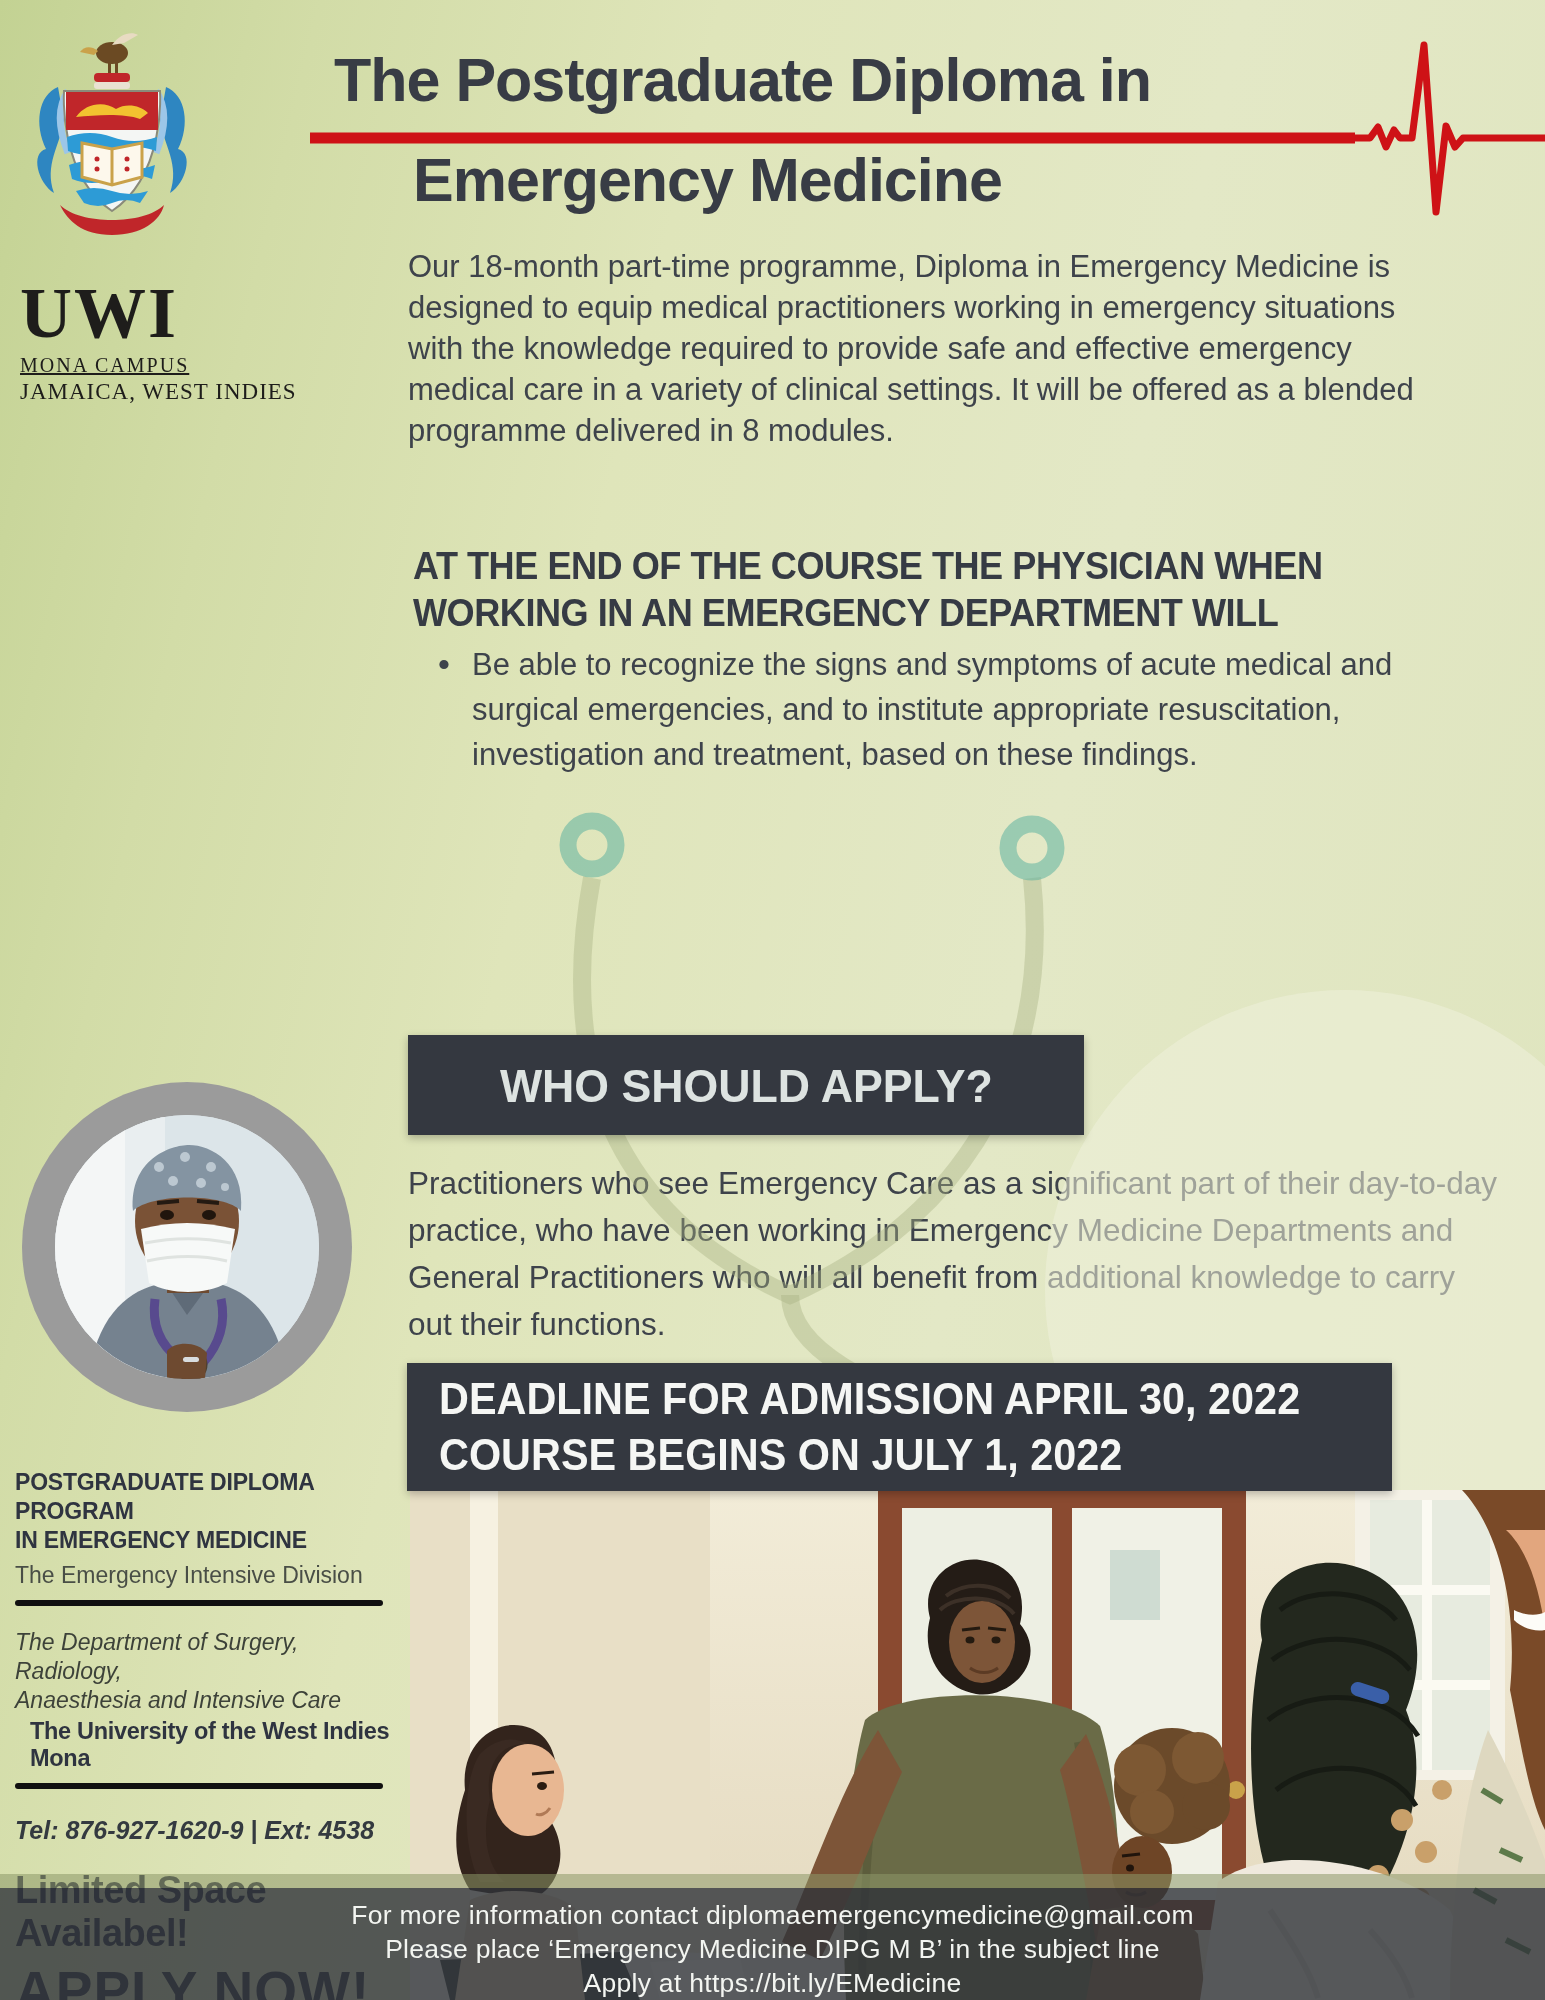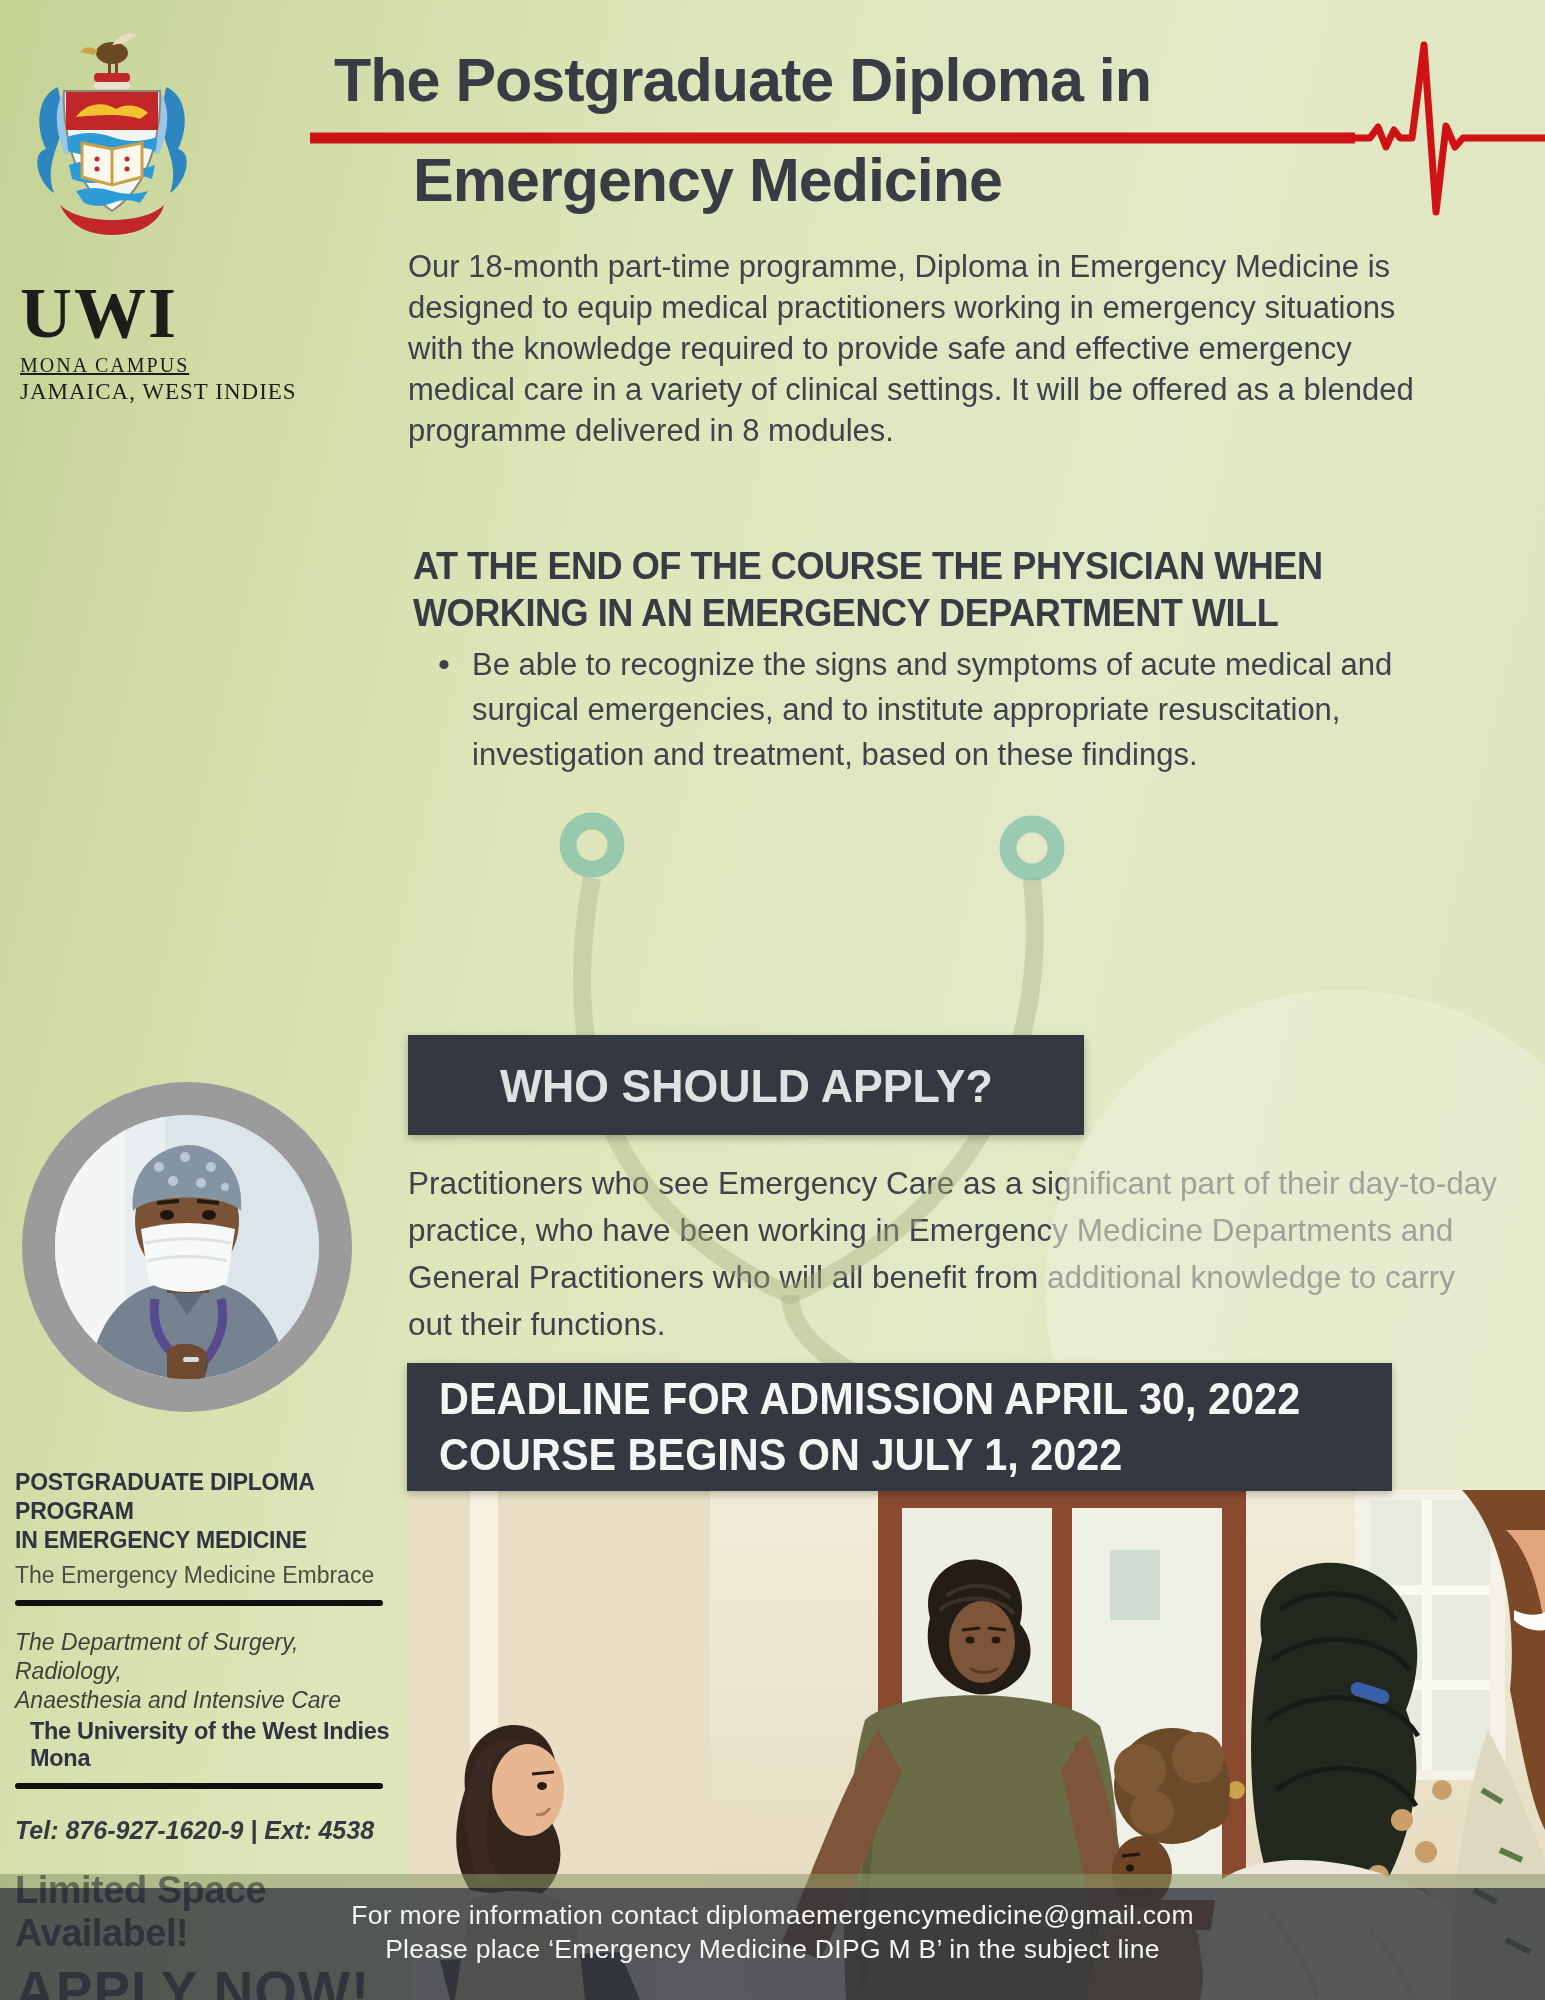--- a/index.html
+++ b/index.html
@@ -171,21 +171,21 @@
 
         <path d="M112,236 C120,226 142,226 152,238 L150,264 L112,264 Z" fill="#6e4a30"></path>
         <rect x="128" y="242" width="16" height="5" rx="2.5" fill="#d8dcde"></rect>
       </svg>
     </div>
   </div>
 
   <div class="abs sidebar">
     <div class="sb-title">POSTGRADUATE DIPLOMA PROGRAM
 IN EMERGENCY MEDICINE</div>
-    <div class="sb-division">The Emergency Medicine Embrace</div>
+    <div class="sb-division">The Emergency Intensive Division</div>
     <div class="sb-rule"></div>
     <div class="sb-dept">The Department of Surgery, Radiology,
 Anaesthesia and Intensive Care</div>
     <div class="sb-univ">The University of the West Indies Mona</div>
     <div class="sb-rule"></div>
     <div class="sb-contact">Tel: 876-927-1620-9 | Ext: 4538</div>
     <div class="sb-limited">Limited Space Availabel!</div>
     <div class="sb-apply">APPLY NOW!</div>
   </div>
 
@@ -271,15 +271,16 @@
     <path d="M1096,40 C1118,60 1130,100 1135,140 L1135,40 Z" fill="#e2a67e"></path>
     <path d="M1104,120 C1116,126 1128,126 1135,122 L1135,140 C1124,142 1112,138 1104,130 Z" fill="#fdfcf8"></path>
     <path d="M1078,240 C1100,280 1120,330 1135,370 L1135,510 L1040,510 C1040,420 1052,310 1078,240 Z" fill="#ded8c0"></path>
     <path d="M1072,300 L1092,312 M1090,360 L1112,370 M1064,400 L1086,412 M1096,450 L1120,462" stroke="#5d7a4a" stroke-width="6"></path>
   </svg>
 
   <div class="abs footer-strip"></div>
   <div class="abs footer-overlay">
     <div class="footer-line">For more information contact diplomaemergencymedicine@gmail.com</div>
     <div class="footer-line">Please place ‘Emergency Medicine DIPG M B’ in the subject line</div>
+    <div class="footer-line">Apply at  https://bit.ly/EMedicine</div>
   </div>
 
 </div>
 
 </body></html>

